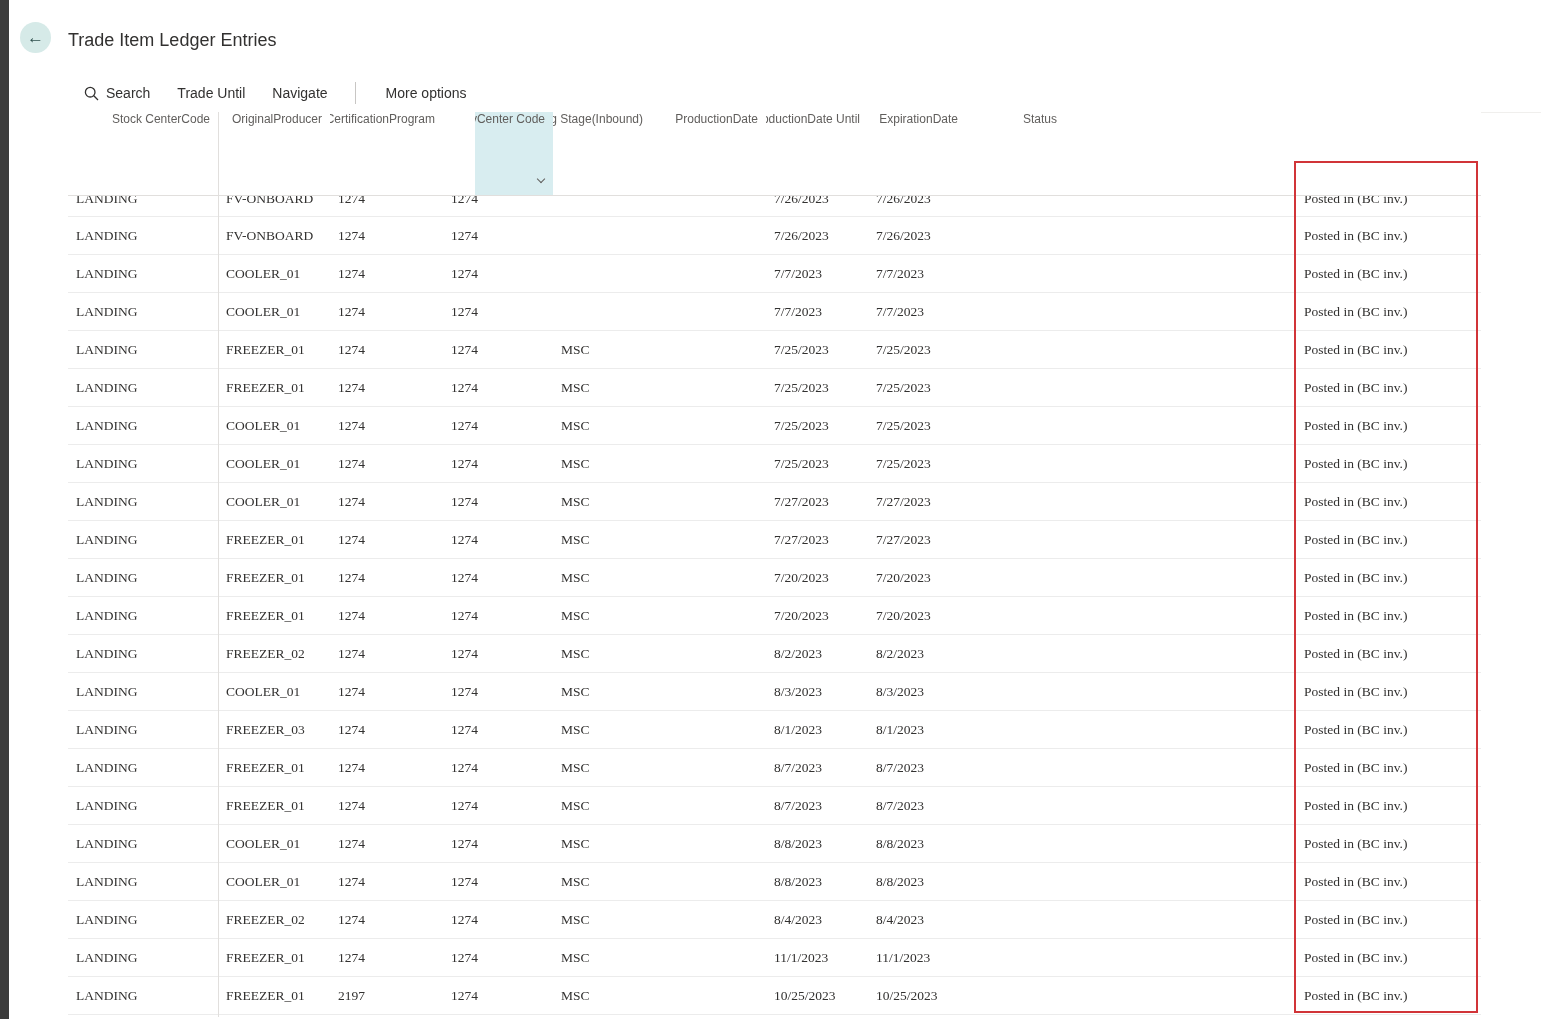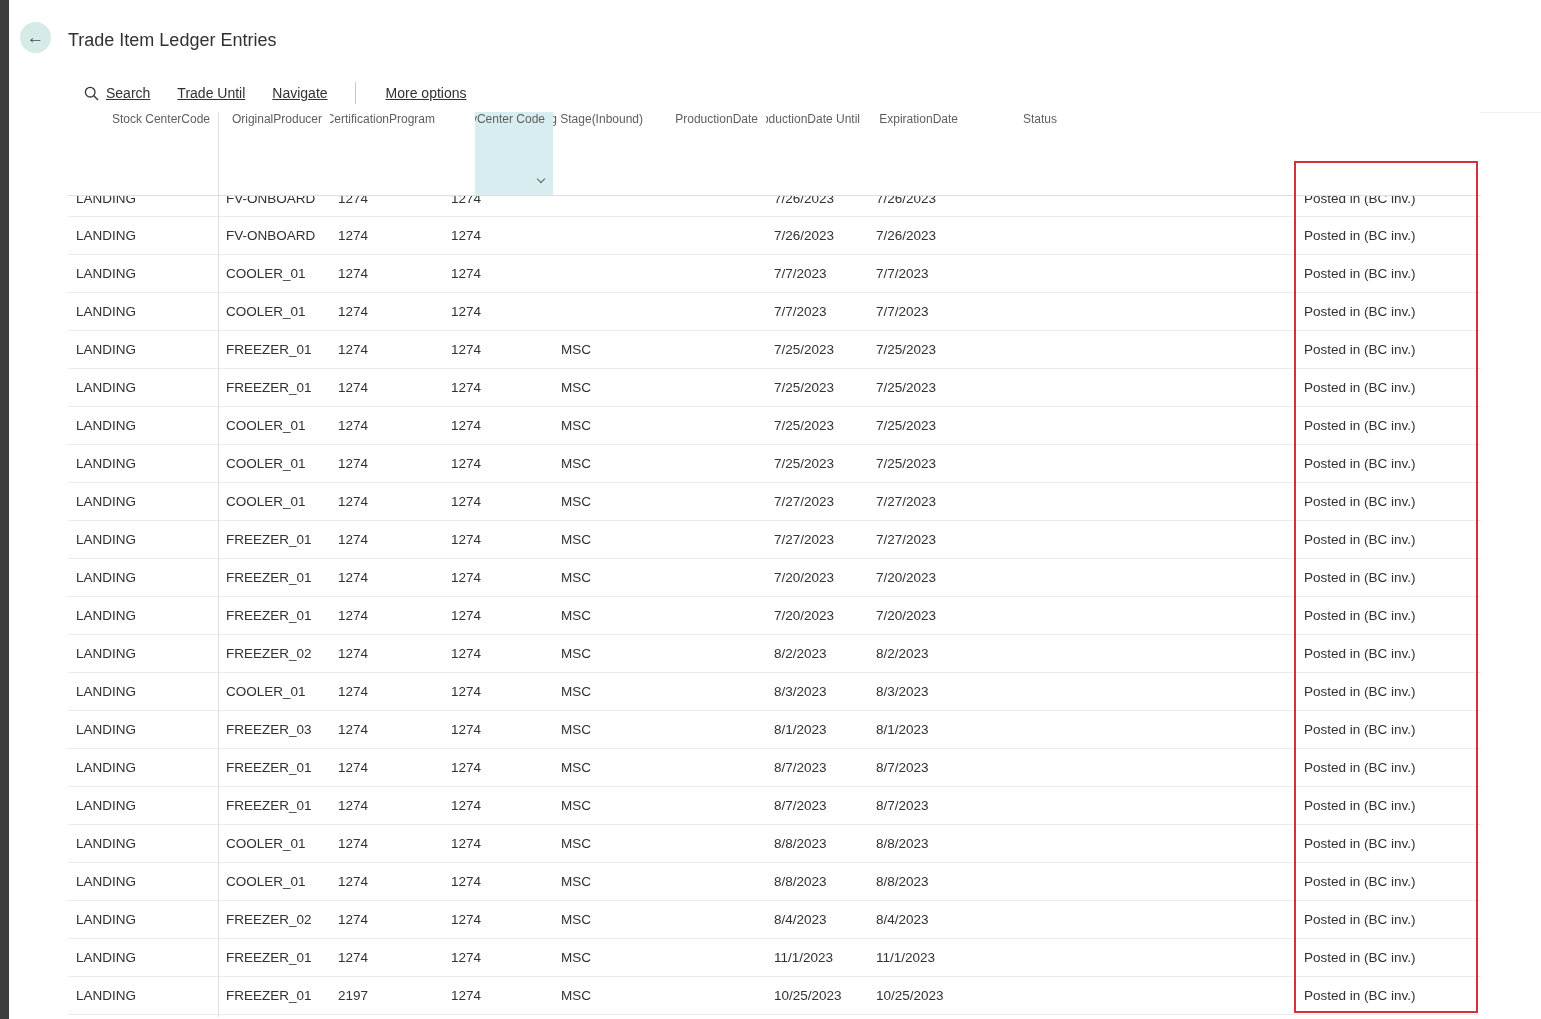--- a/index.html
+++ b/index.html
@@ -15,21 +15,21 @@
 
   .back-btn {
     position:absolute; left:20px; top:22px; width:31px; height:31px;
     border-radius:50%; background:#d6eae8; border:none; cursor:pointer;
     display:flex; align-items:center; justify-content:center;
     font-size:17px; color:#2f4f4d; font-family:inherit;
   }
   .page-title { position:absolute; left:68px; top:30px; font-size:18px; color:#323130; }
 
   .toolbar { position:absolute; left:84px; top:80px; height:26px; display:flex; align-items:center; font-size:14px; color:#323130; }
-  .tb-item { display:flex; align-items:center; gap:7px; margin-right:27px; cursor:pointer; white-space:nowrap;text-decoration:underline; }
+  .tb-item { display:flex; align-items:center; gap:7px; margin-right:27px; cursor:pointer; white-space:nowrap; }
   .tb-sep { width:1px; height:22px; background:#c8c6c4; margin-right:30px; }
   .search-svg { display:block; }
 
   .topline { position:absolute; left:218px; top:112px; width:1323px; height:1px; background:#f0efed; }
 
   .grid { position:absolute; left:68px; top:112px; width:1413px; }
   .ghead {
     display:grid; grid-template-columns:var(--cols);
     height:84px; border-bottom:1px solid #e1dfdd; background:#ffffff;
   }
@@ -39,21 +39,21 @@
     white-space:nowrap; overflow:hidden; cursor:pointer;
   }
   .hcell.hl { background:#d8edf0;margin-left:32px; }
   .sort { margin-left:4px; font-size:11px; }
   .chev {
     position:absolute; right:9px; bottom:13px; width:6px; height:6px;
     border-right:1.5px solid #605e5c; border-bottom:1.5px solid #605e5c;
     transform:rotate(45deg); cursor:pointer;
   }
 
-  .trow { display:grid; grid-template-columns:var(--cols); border-bottom:1px solid #ececec; cursor:pointer; }
+  .trow { display:grid; grid-template-columns:var(--cols); border-bottom:1px solid #ececec; cursor:pointer;font-family:Liberation Serif, serif; }
   .cell {
     height:37px; line-height:37px; padding:0 8px;
     font-size:13.5px; color:#323130; white-space:nowrap; overflow:hidden;
   }
   .trow.clipped { height:21px; overflow:hidden; }
   .trow.clipped .cell { margin-top:-16px; }
 
   .vline { position:absolute; left:218px; top:112px; width:1px; height:905px; background:#e1dfdd; z-index:3; }
 
   .red-box {

